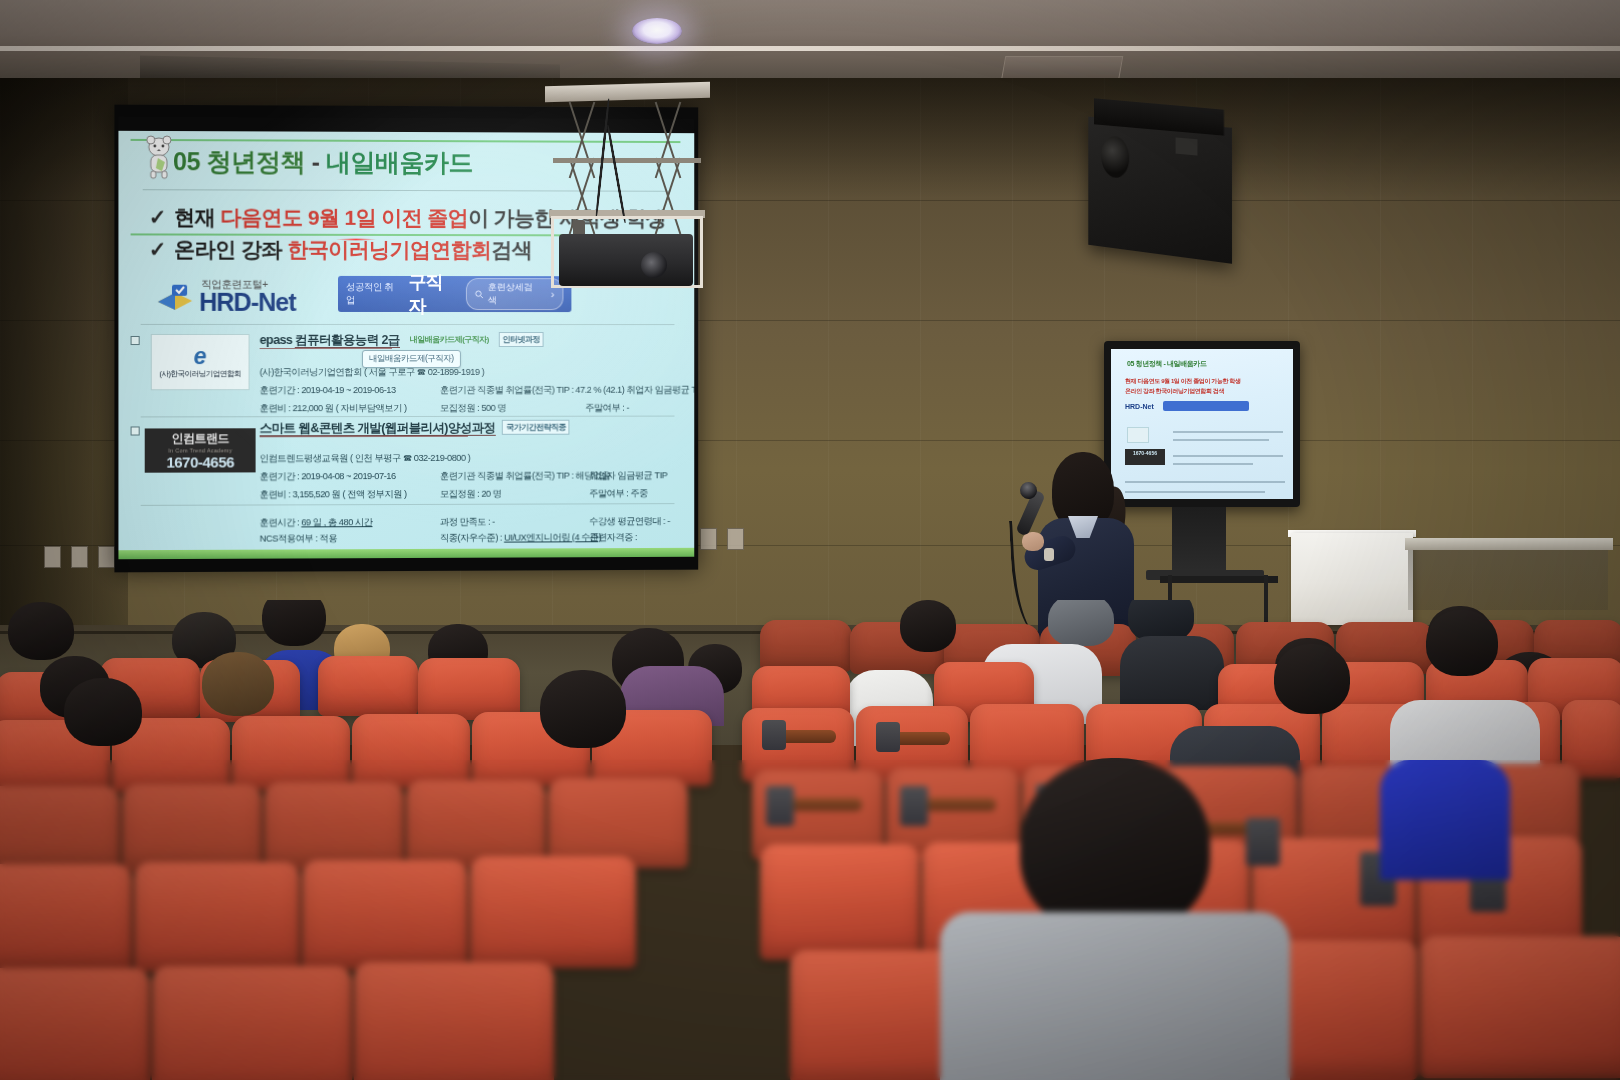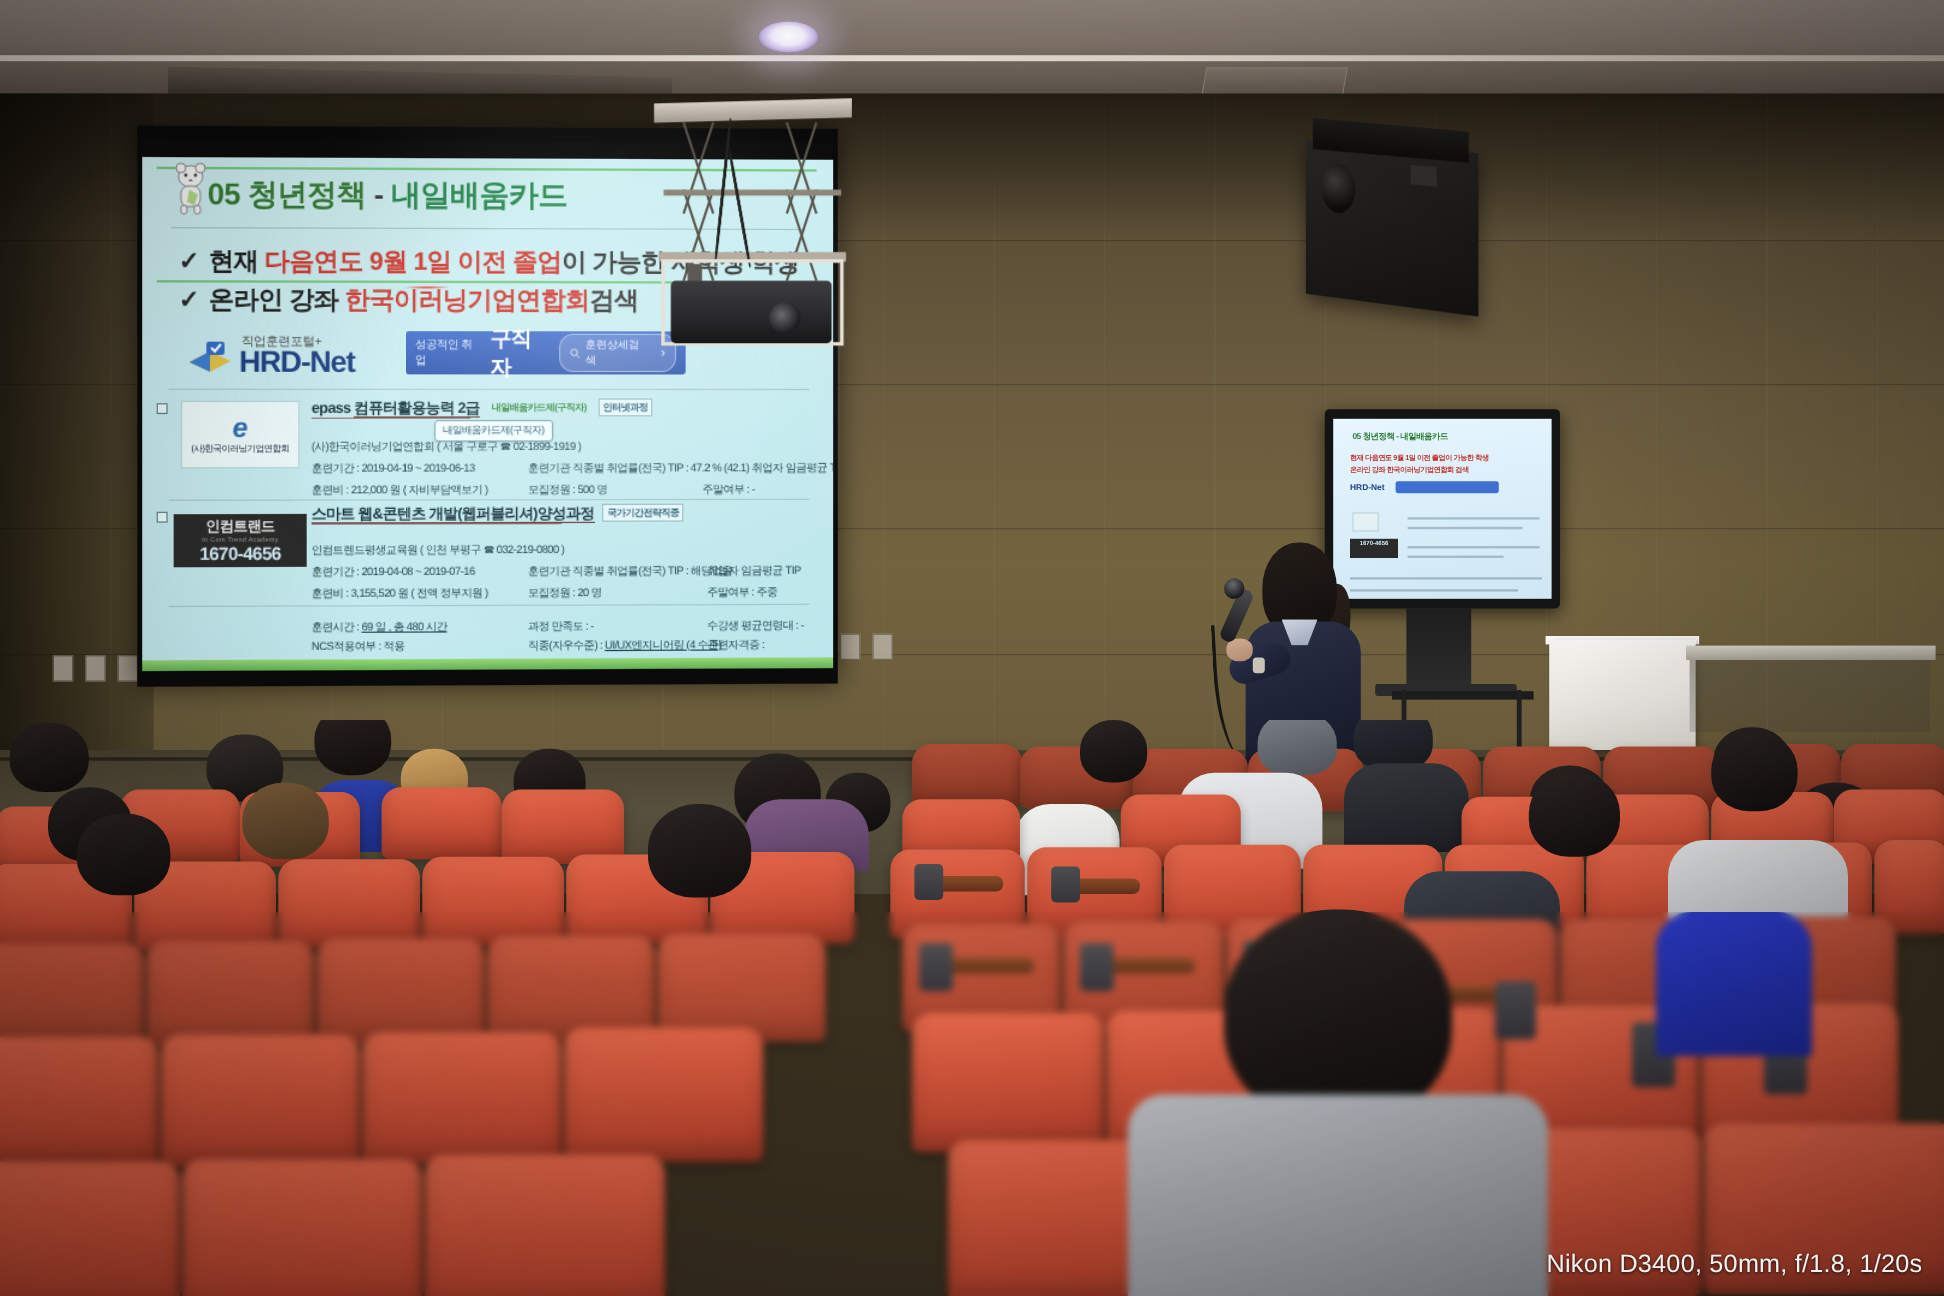--- a/index.html
+++ b/index.html
@@ -787,14 +787,13 @@
     <div class="seat" style="left:1420px;top:336px;width:210px;height:142px"></div>
 
     <div class="head h-black" style="left:1020px;top:158px;width:190px;height:178px"></div>
     <div class="shoulders" style="left:940px;top:312px;width:350px;height:180px;
          background:linear-gradient(170deg,#b9bdc2,#8d9197);"></div>
   </div>
 
   <div class="blur-near"></div>
   <div class="vignette"></div>
 
-  <div class="caption">Nikon D3400, 50mm, f/1.8, 1/20s</div>
 </div>
 
 </body></html>

